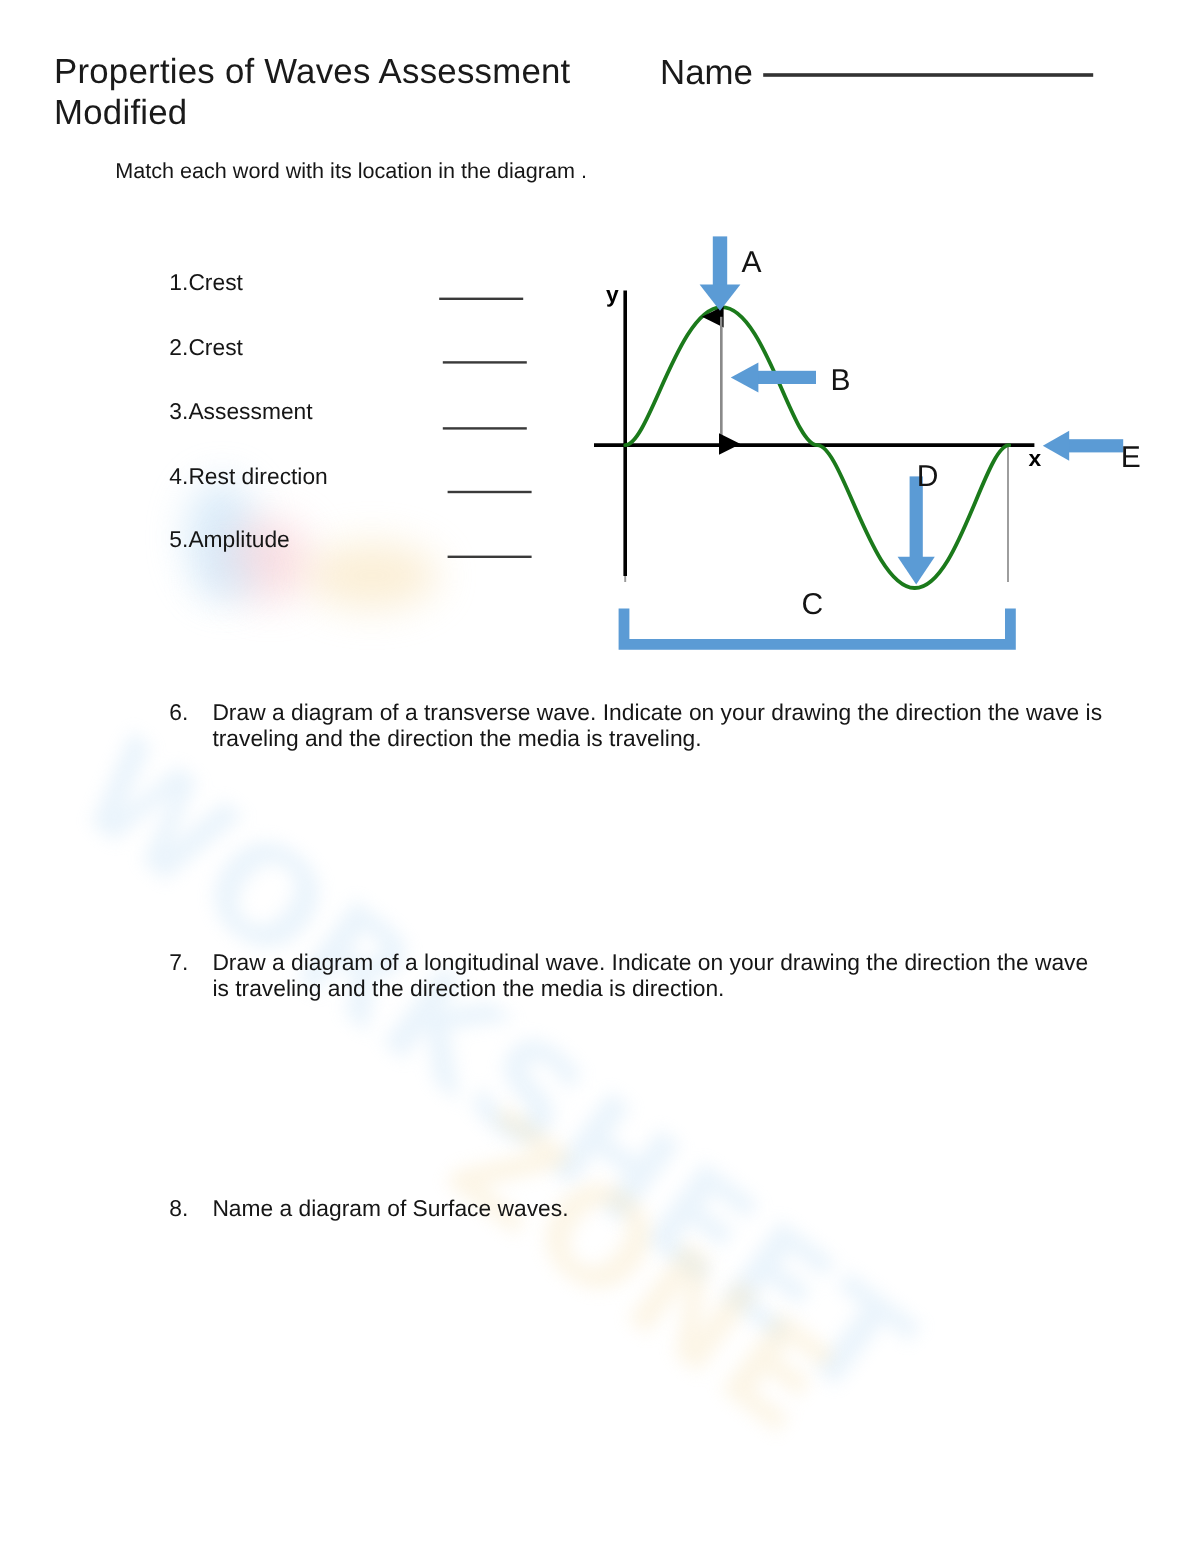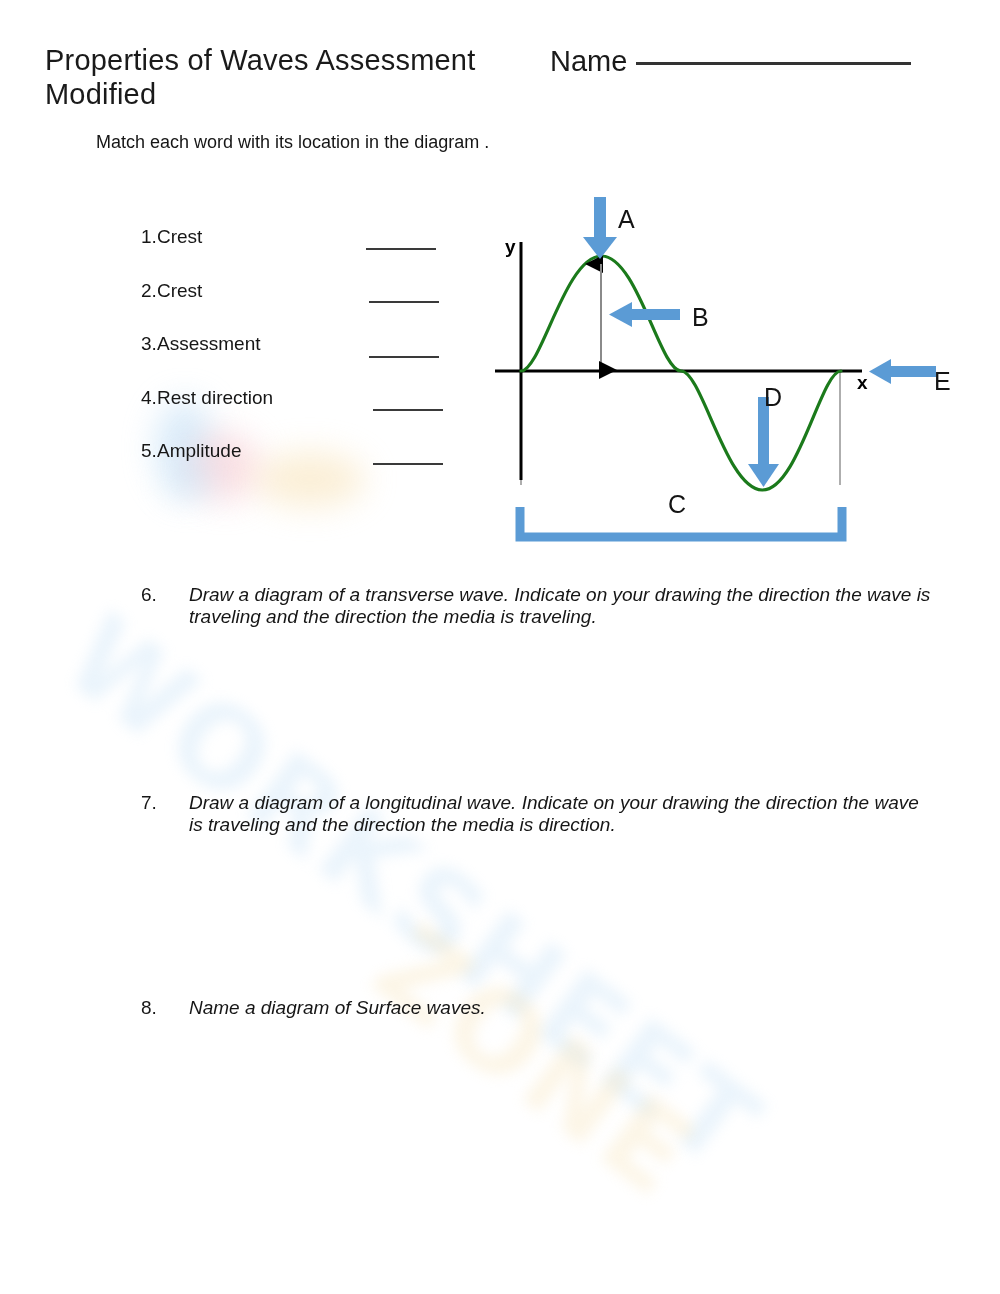--- a/index.html
+++ b/index.html
@@ -179,23 +179,22 @@
     color: #161616;
   }
   .q-num {
     position: absolute;
     left: 0;
     top: 0;
     width: 27px;
   }
   .q-text {
     display: block;
-    margin-left: 48px;
+    margin-left: 36px;
     width: 745px;
-    font-style: italic;
   }
   #q6 { left: 141px; top: 584px; width: 790px; }
   #q7 { left: 141px; top: 792px; width: 790px; }
   #q8 { left: 141px; top: 997px; width: 500px; }
 </style>
 </head>
 <body>
 
 <div id="page">
 

